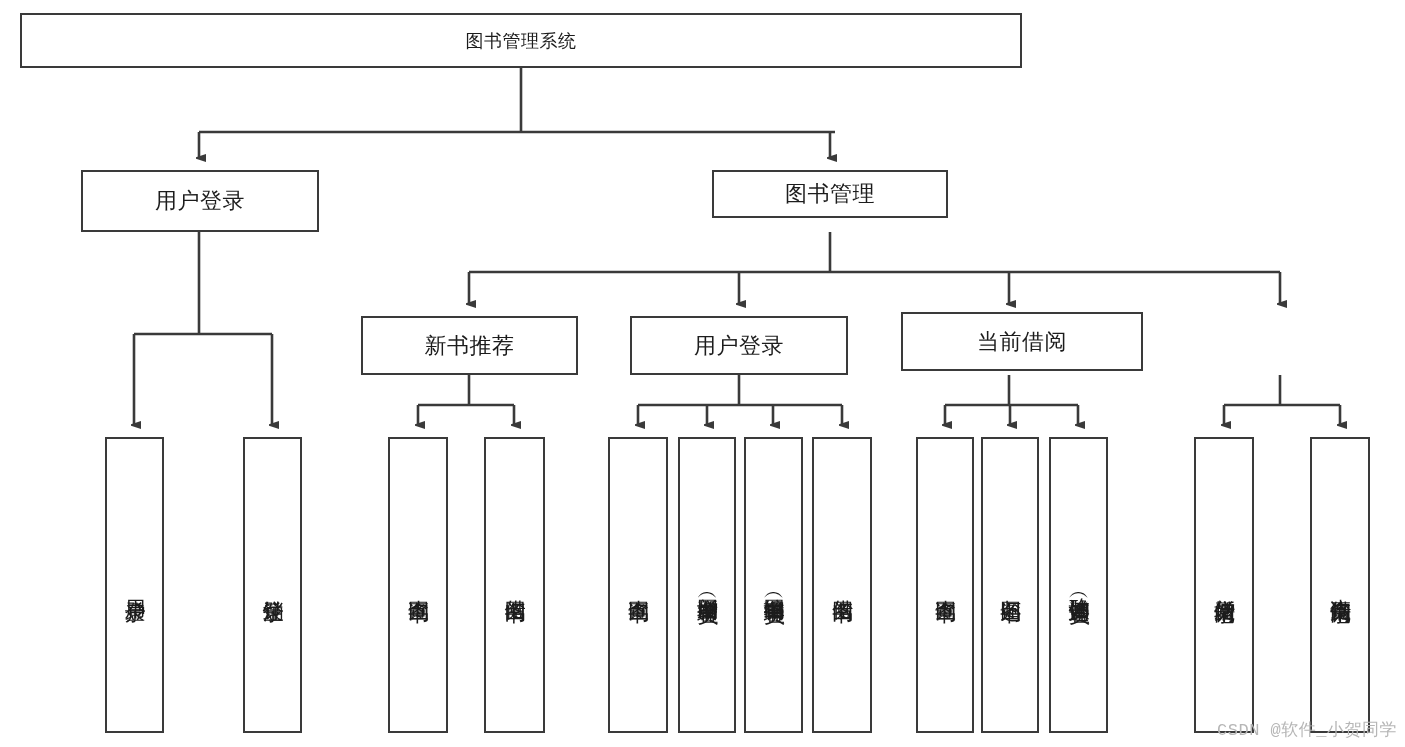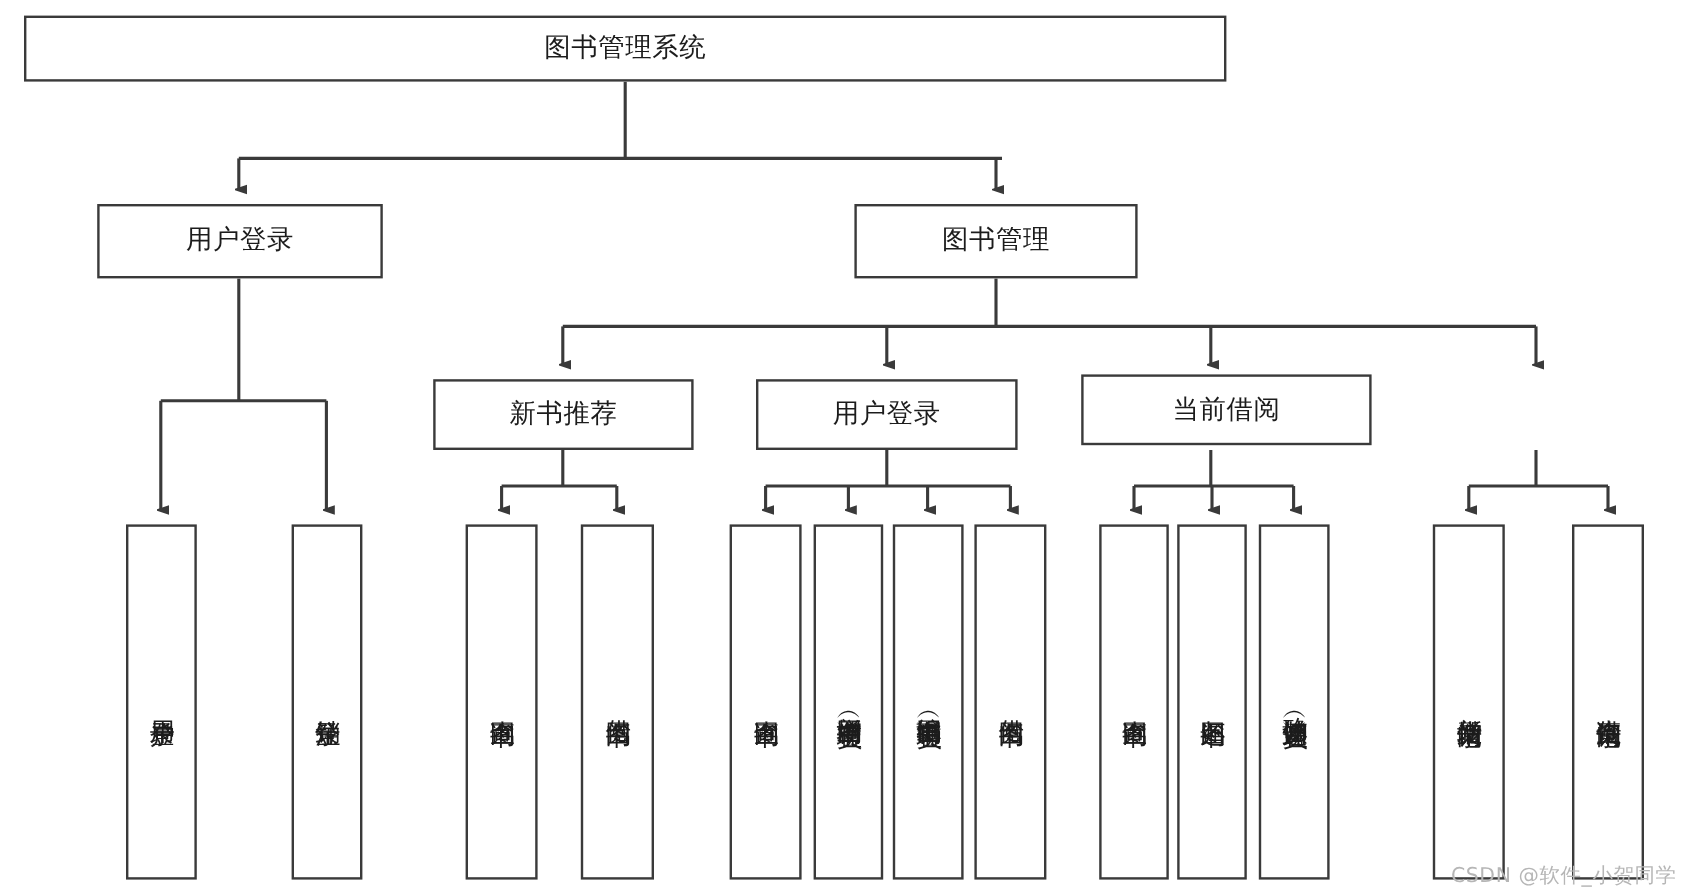--- a/index.html
+++ b/index.html
@@ -42,21 +42,21 @@
     text-align: center;
     line-height: 1.18;
     letter-spacing: 0.5px;
   }
   
   .node.horiz .label {
     writing-mode: horizontal-tb;
     font-size: 22px;
   }
   .node.root .label {
-    font-size: 22px;
+    font-size: 18px;
   }
   
   .node.vert {
     align-items: center;
     justify-content: center;
     padding: 4px 0;
   }
   .node.vert .label {
     writing-mode: vertical-rl;
     text-orientation: upright;
@@ -67,20 +67,21 @@
   }
   #watermark {
     position: absolute;
     right: 8px;
     bottom: 6px;
     font-size: 17px;
     color: #b6b6b6;
     letter-spacing: 0.5px;
     z-index: 5;
     white-space: nowrap;
+    font-family: Liberation Mono, monospace;
   }
 </style>
 </head>
 <body>
 
 <div id="canvas">
 
   <svg id="edges" viewBox="0 0 1405 747" xmlns="http://www.w3.org/2000/svg">
     <defs>
       <marker id="arrow" markerWidth="10" markerHeight="10" refX="5" refY="7" orient="auto" markerUnits="userSpaceOnUse">
@@ -131,21 +132,21 @@
     </g>
   </svg>
 
   <div class="node horiz root" style="left:20px; top:13px; width:1002px; height:55px;">
     <span class="label">图书管理系统</span>
   </div>
 
   <div class="node horiz" style="left:81px; top:170px; width:238px; height:62px;">
     <span class="label">用户登录</span>
   </div>
-  <div class="node horiz" style="left:712px; top:170px; width:236px; height:62px;">
+  <div class="node horiz" style="left:712px; top:170px; width:236px; height:48px;">
     <span class="label">图书管理</span>
   </div>
 
   <div class="node horiz" style="left:361px; top:316px; width:217px; height:59px;">
     <span class="label">新书推荐</span>
   </div>
   <div class="node horiz" style="left:630px; top:316px; width:218px; height:59px;">
     <span class="label">用户登录</span>
   </div>
   <div class="node horiz" style="left:901px; top:312px; width:242px; height:59px;">

